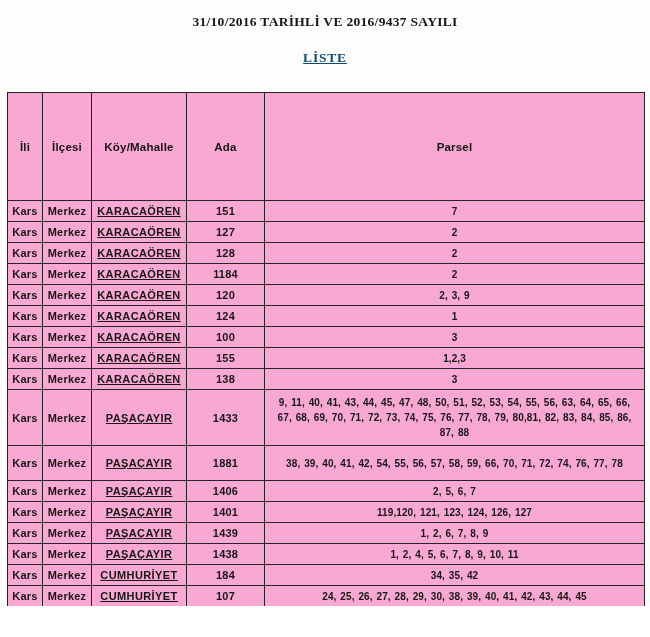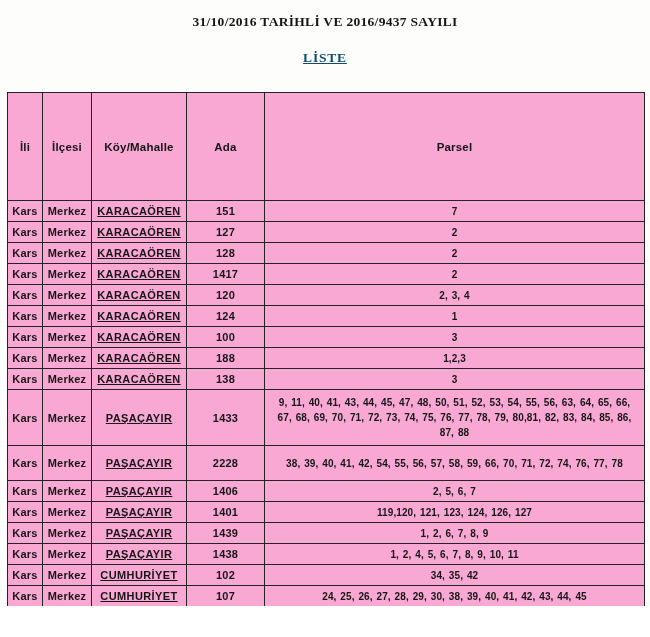--- a/index.html
+++ b/index.html
@@ -132,30 +132,30 @@
       <td class="cell-ilce">Merkez</td>
       <td class="cell-koy">KARACAÖREN</td>
       <td class="cell-ada">128</td>
       <td class="cell-parsel">2</td>
     </tr>
 
     <tr>
       <td class="cell-il">Kars</td>
       <td class="cell-ilce">Merkez</td>
       <td class="cell-koy">KARACAÖREN</td>
-      <td class="cell-ada">1417</td>
+      <td class="cell-ada">1184</td>
       <td class="cell-parsel">2</td>
     </tr>
 
     <tr>
       <td class="cell-il">Kars</td>
       <td class="cell-ilce">Merkez</td>
       <td class="cell-koy">KARACAÖREN</td>
       <td class="cell-ada">120</td>
-      <td class="cell-parsel">2, 3, 4</td>
+      <td class="cell-parsel">2, 3, 9</td>
     </tr>
 
     <tr>
       <td class="cell-il">Kars</td>
       <td class="cell-ilce">Merkez</td>
       <td class="cell-koy">KARACAÖREN</td>
       <td class="cell-ada">124</td>
       <td class="cell-parsel">1</td>
     </tr>
 
@@ -164,21 +164,21 @@
       <td class="cell-ilce">Merkez</td>
       <td class="cell-koy">KARACAÖREN</td>
       <td class="cell-ada">100</td>
       <td class="cell-parsel">3</td>
     </tr>
 
     <tr>
       <td class="cell-il">Kars</td>
       <td class="cell-ilce">Merkez</td>
       <td class="cell-koy">KARACAÖREN</td>
-      <td class="cell-ada">188</td>
+      <td class="cell-ada">155</td>
       <td class="cell-parsel">1,2,3</td>
     </tr>
 
     <tr>
       <td class="cell-il">Kars</td>
       <td class="cell-ilce">Merkez</td>
       <td class="cell-koy">KARACAÖREN</td>
       <td class="cell-ada">138</td>
       <td class="cell-parsel">3</td>
     </tr>
@@ -188,21 +188,21 @@
       <td class="cell-ilce">Merkez</td>
       <td class="cell-koy">PAŞAÇAYIR</td>
       <td class="cell-ada">1433</td>
       <td class="cell-parsel">9, 11, 40, 41, 43, 44, 45, 47, 48, 50, 51, 52, 53, 54, 55, 56, 63, 64, 65, 66, 67, 68, 69, 70, 71, 72, 73, 74, 75, 76, 77, 78, 79, 80,81, 82, 83, 84, 85, 86, 87, 88</td>
     </tr>
 
     <tr>
       <td class="cell-il">Kars</td>
       <td class="cell-ilce">Merkez</td>
       <td class="cell-koy">PAŞAÇAYIR</td>
-      <td class="cell-ada">2228</td>
+      <td class="cell-ada">1881</td>
       <td class="cell-parsel">38, 39, 40, 41, 42, 54, 55, 56, 57, 58, 59, 66, 70, 71, 72, 74, 76, 77, 78</td>
     </tr>
 
     <tr>
       <td class="cell-il">Kars</td>
       <td class="cell-ilce">Merkez</td>
       <td class="cell-koy">PAŞAÇAYIR</td>
       <td class="cell-ada">1406</td>
       <td class="cell-parsel">2, 5, 6, 7</td>
     </tr>
@@ -228,21 +228,21 @@
       <td class="cell-ilce">Merkez</td>
       <td class="cell-koy">PAŞAÇAYIR</td>
       <td class="cell-ada">1438</td>
       <td class="cell-parsel">1, 2, 4, 5, 6, 7, 8, 9, 10, 11</td>
     </tr>
 
     <tr>
       <td class="cell-il">Kars</td>
       <td class="cell-ilce">Merkez</td>
       <td class="cell-koy">CUMHURİYET</td>
-      <td class="cell-ada">102</td>
+      <td class="cell-ada">184</td>
       <td class="cell-parsel">34, 35, 42</td>
     </tr>
 
     <tr>
       <td class="cell-il">Kars</td>
       <td class="cell-ilce">Merkez</td>
       <td class="cell-koy">CUMHURİYET</td>
       <td class="cell-ada">107</td>
       <td class="cell-parsel">24, 25, 26, 27, 28, 29, 30, 38, 39, 40, 41, 42, 43, 44, 45</td>
     </tr>

